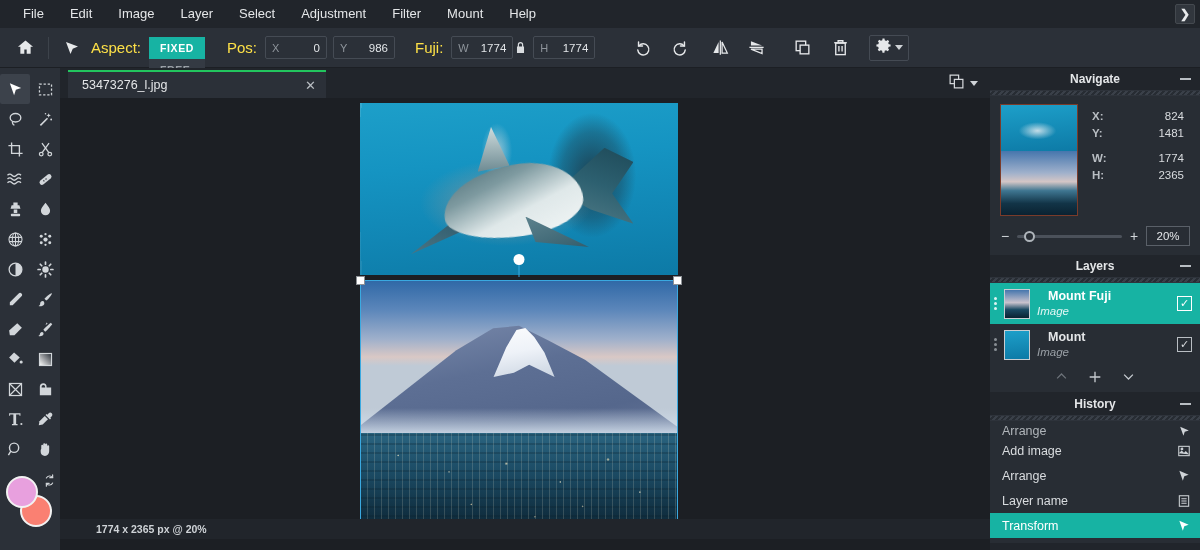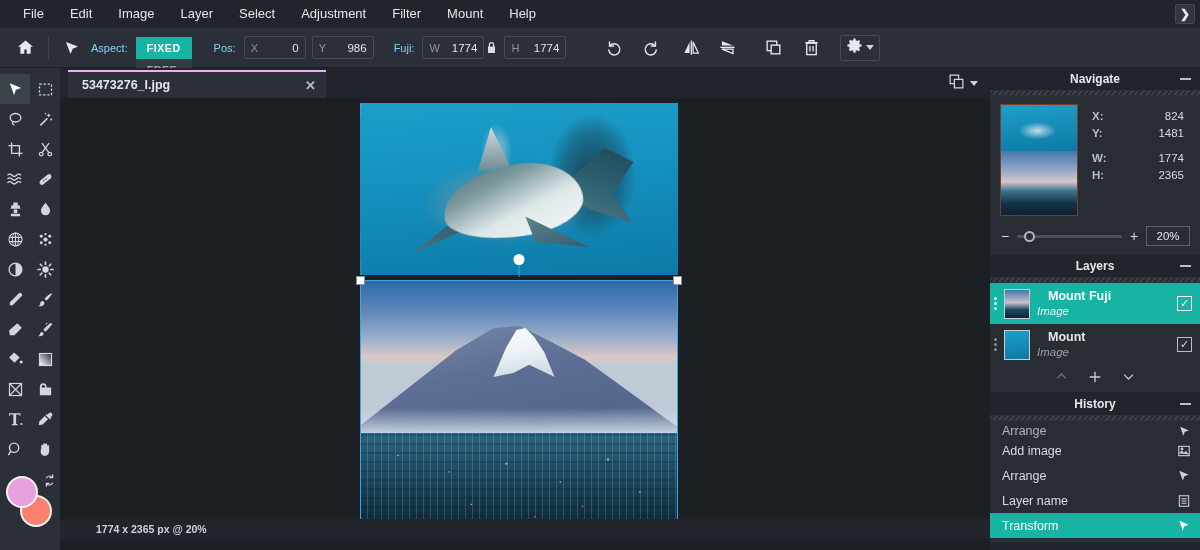--- a/index.html
+++ b/index.html
@@ -33,21 +33,21 @@
     position: absolute; top: 28px; left: 0; width: 1200px; height: 40px;
     background: #2b3038; display: flex; align-items: center; padding: 0 10px;
     border-bottom: 1px solid #1c1f24;
   }
   .obtn {
     width: 30px; height: 30px; display: flex; align-items: center;
     justify-content: center; color: #e6e8ea;
   }
   .obtn svg { display: block; }
   .sep { width: 1px; height: 22px; background: #3d434b; margin: 0 8px; }
-  .olabel { font-size: 11px; color: #7dd3fc; margin: 0 8px 0 4px; }
+  .olabel { font-size: 15px; color: #fde047; margin: 0 8px 0 4px; }
   .seg { display: flex; height: 22px; flex-direction: column; }
   .seg div {
     padding: 0 11px; height: 22px; line-height: 22px; font-size: 10.5px;
     font-weight: bold; letter-spacing: .6px; color: #9aa0a6; background: #343a43;
   }
   .seg div.on { background: #17b3a3; color: #ffffff; }
   .numfield {
     display: flex; align-items: center; height: 23px; min-width: 62px;
     border: 1px solid #454b54; border-radius: 2px; background: #2b3038;
     margin-right: 6px; padding: 0 6px; justify-content: space-between;
@@ -83,21 +83,21 @@
   .swapicon { position: absolute; left: 42px; top: 3px; color: #cfd3d7; }
 
   
   .tabbar {
     position: absolute; top: 68px; left: 60px; width: 930px; height: 30px;
     background: #21252b; display: flex; align-items: flex-end;
   }
   .tab {
     display: flex; align-items: center; justify-content: space-between;
     width: 258px; height: 28px; background: #2b3038; padding: 0 10px 0 14px;
-    border-top: 2px solid #f0abfc; margin-left: 8px; font-weight: bold;
+    border-top: 2px solid #22c55e; margin-left: 8px;
   }
   .tab .name { font-size: 12.5px; color: #e4e6e8; }
   .tab .x { font-size: 13px; color: #b9bec3; }
   .panel-ctl {
     position: absolute; right: 12px; top: 5px; display: flex;
     align-items: center; gap: 5px; color: #d8dbde;
   }
 
   .canvas-wrap {
     position: absolute; top: 98px; left: 60px; width: 930px; height: 452px;

